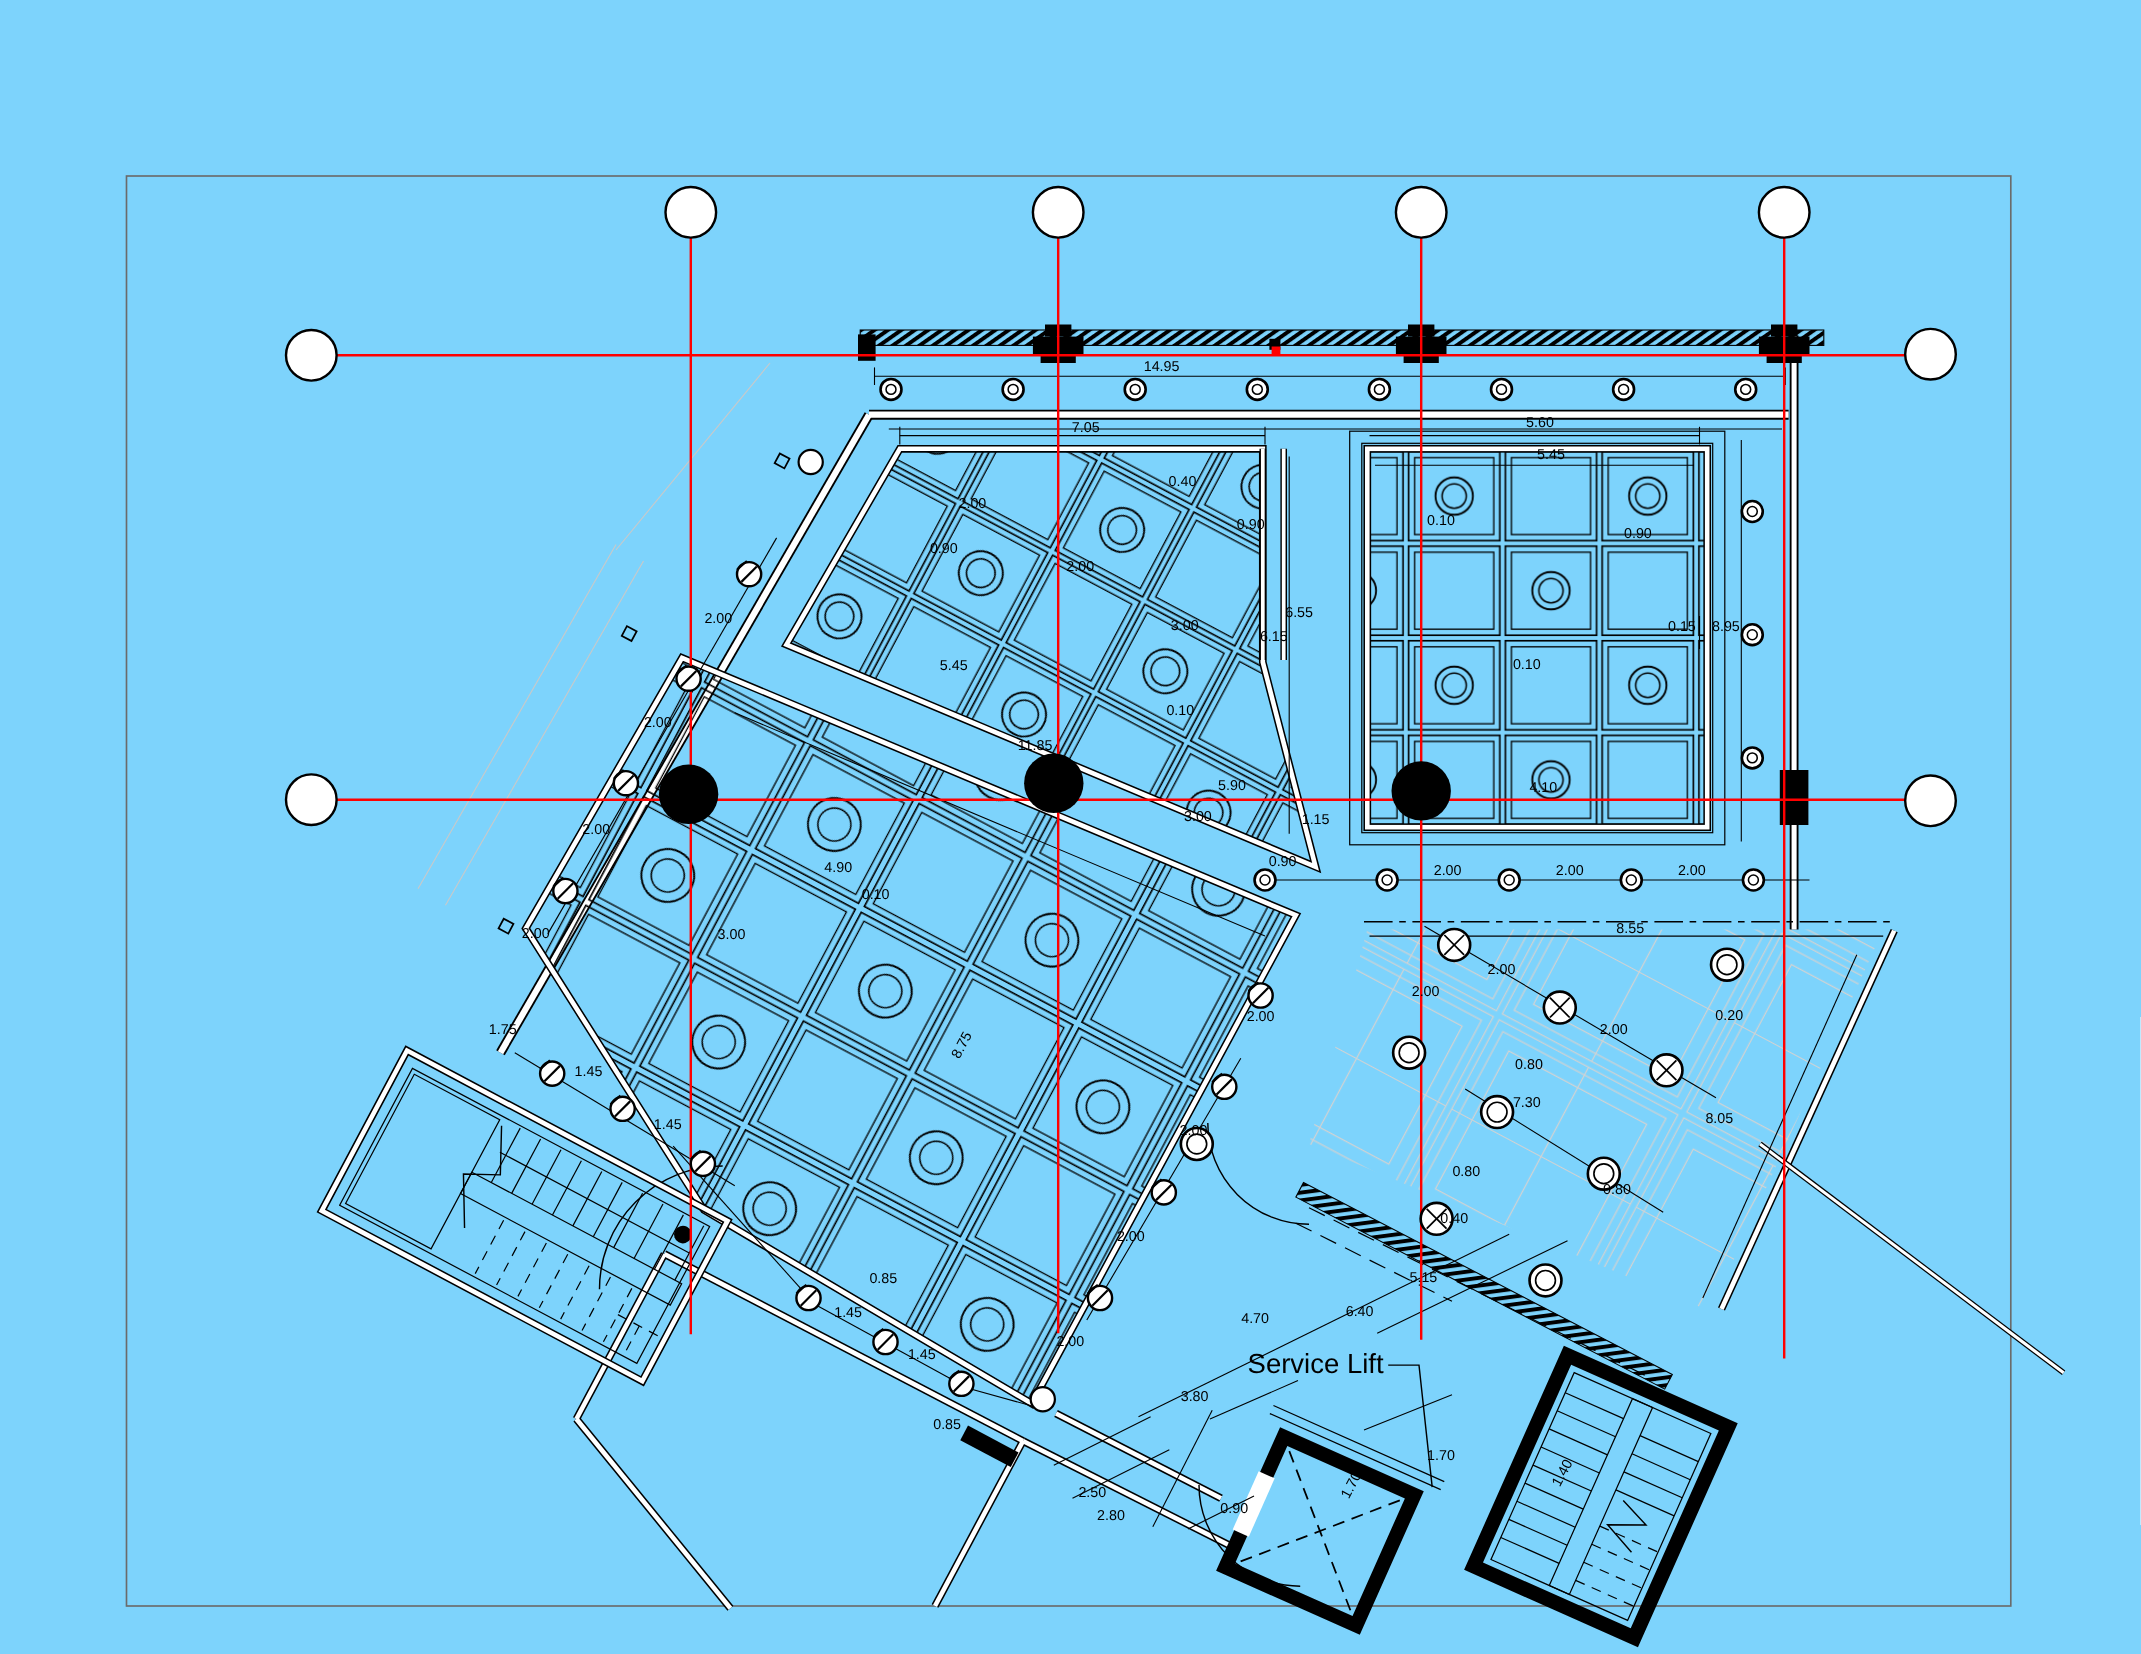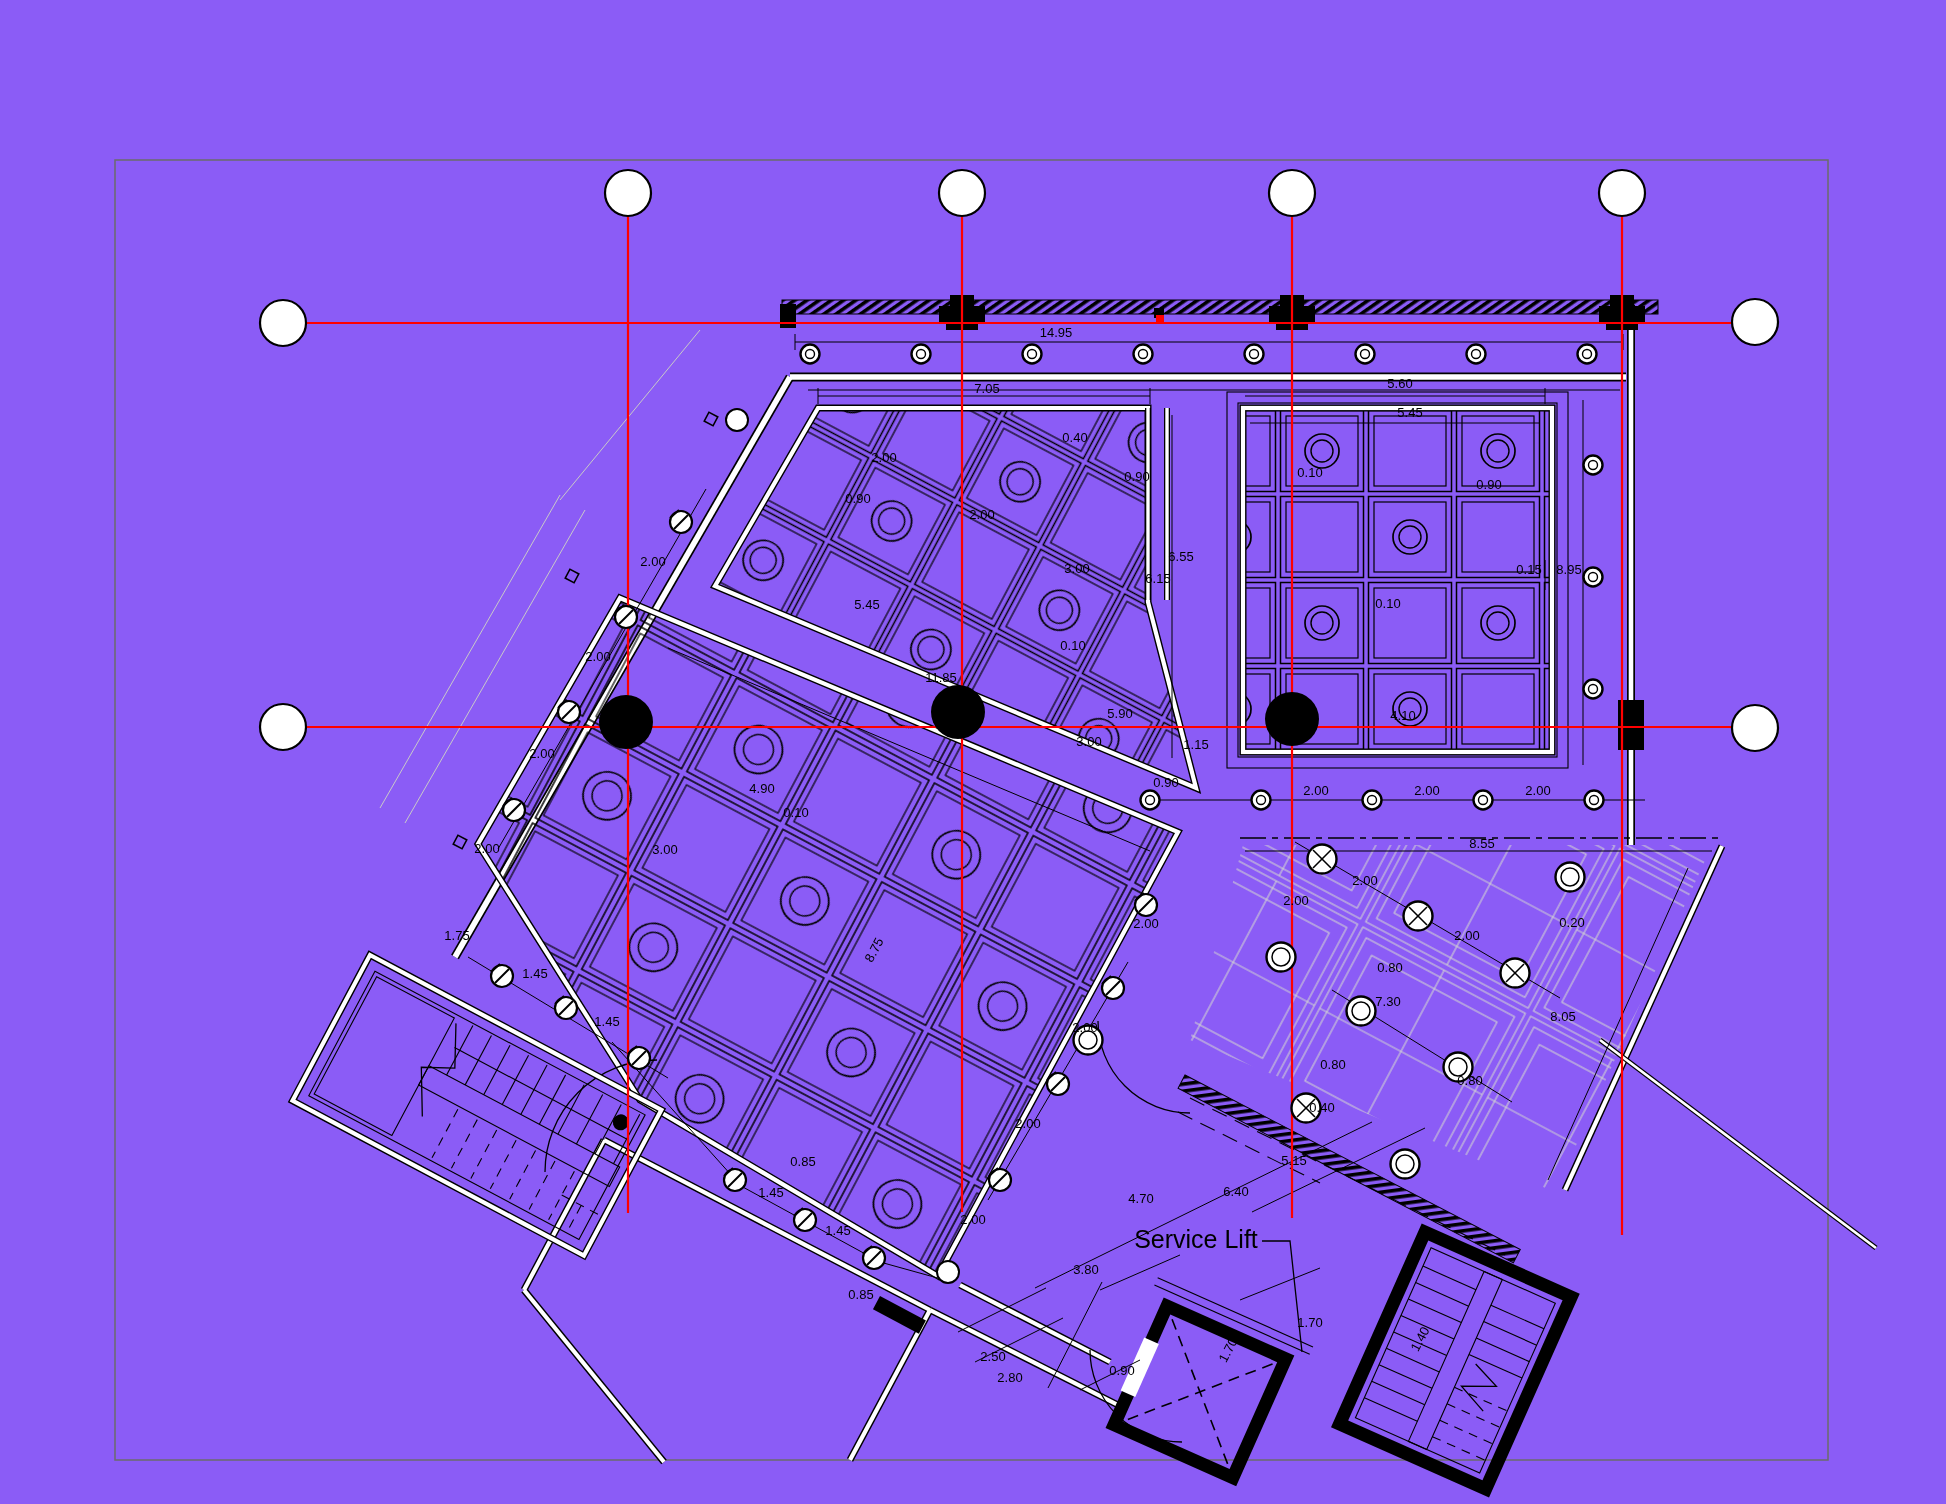--- a/index.html
+++ b/index.html
@@ -1,16 +1,16 @@
 <!DOCTYPE html>
 <html><head>
 <meta charset="utf-8">
 <style>
   html,body{margin:0;padding:0;background:#fff;}
-  #stage{position:relative;width:1946px;height:1504px;background:#8b5cf6;overflow:hidden;
+  #stage{position:relative;width:1946px;height:1504px;background:#7dd3fc;overflow:hidden;
          font-family:"Liberation Sans", sans-serif;}
   svg{display:block}
   .ink{stroke:#000;fill:none;stroke-width:1.3px;}
   .thin{stroke:#000;fill:none;stroke-width:1.1px;}
   .dim{stroke:#000;fill:none;stroke-width:1px;}
   .dbl-b{stroke:#000;fill:none;}
   .dbl-w{stroke:#fff;fill:none;}
   .lbl{font-size:13px;fill:#000;text-anchor:middle;font-family:"Liberation Sans",sans-serif;}
   .title-lbl{font-size:25px;fill:#000;font-family:"Liberation Sans",sans-serif;}
 </style>

